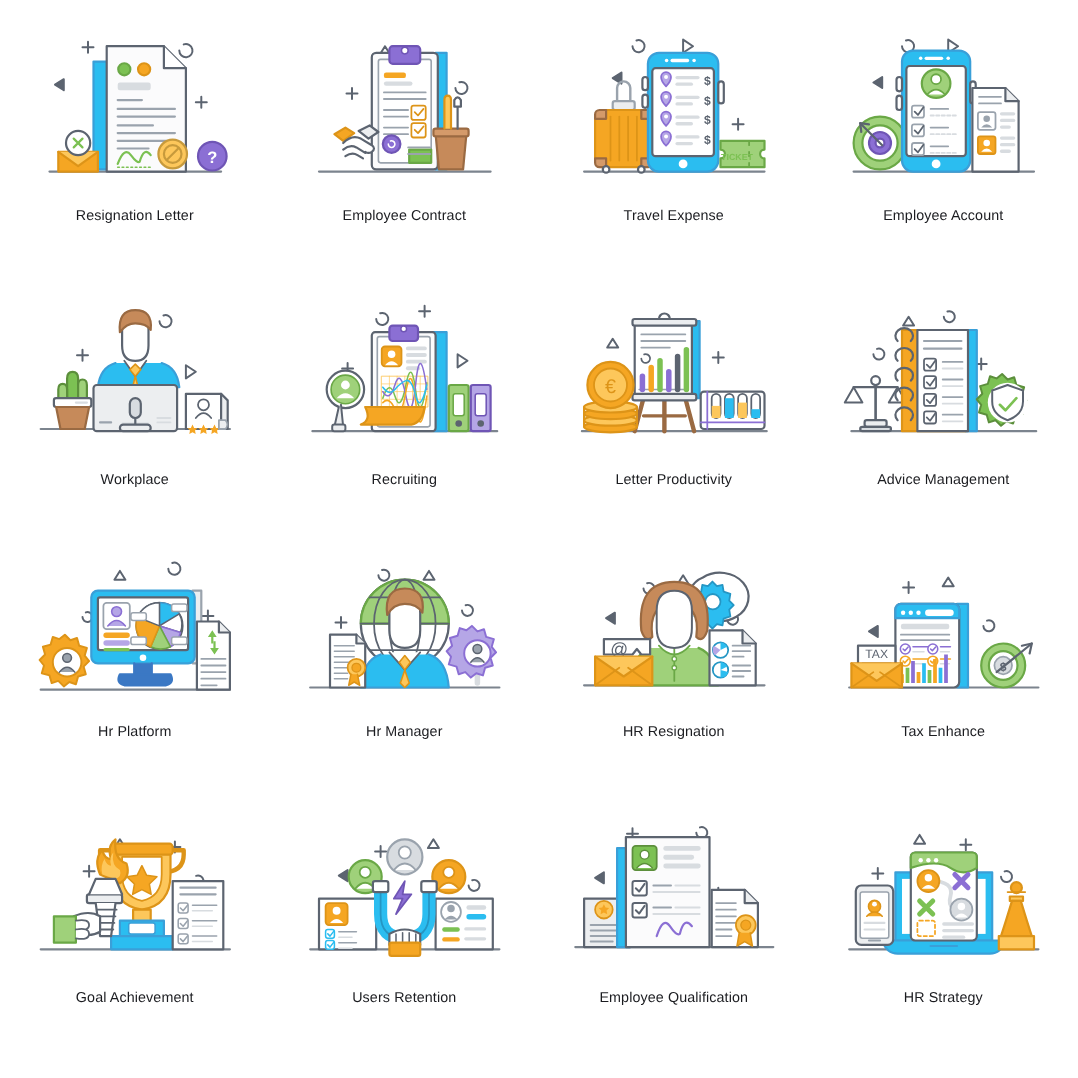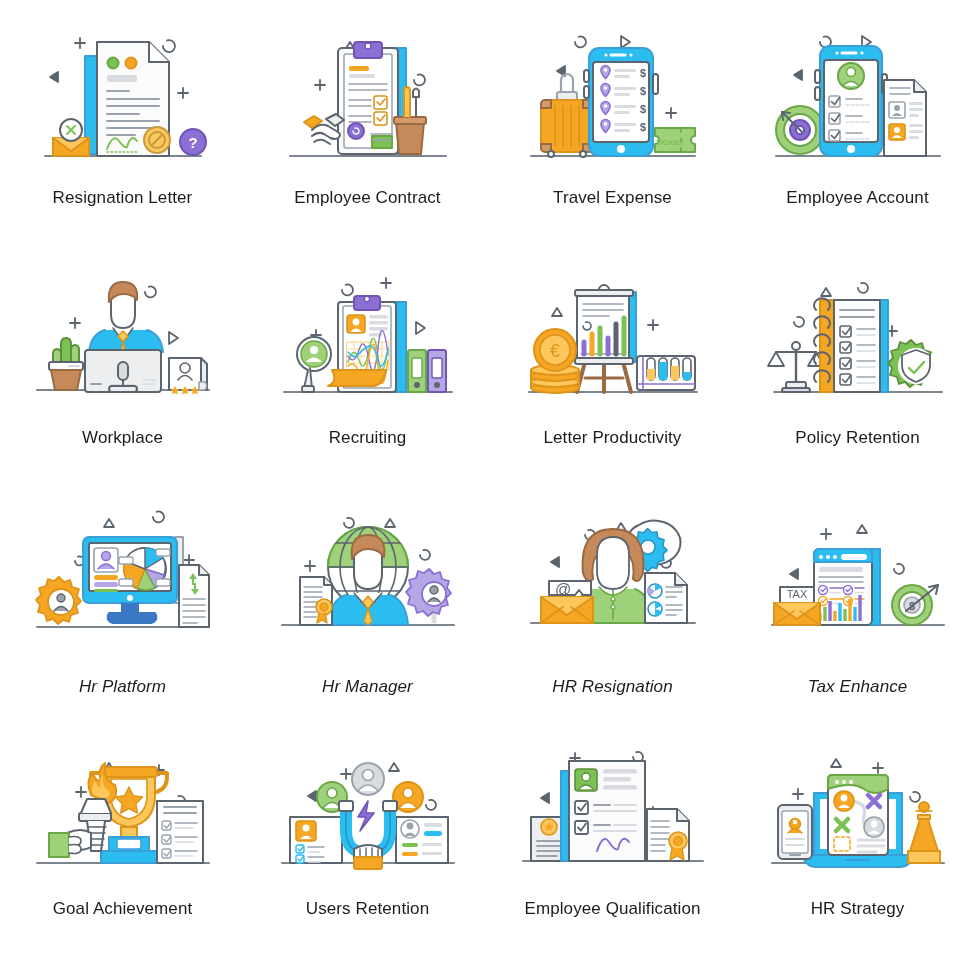--- a/index.html
+++ b/index.html
@@ -26,31 +26,31 @@
   }
   .art {
     width: 200px;
     height: 160px;
     margin-top: 18px;
     position: relative;
   }
   .art svg { display: block; width: 200px; height: 160px; }
   .label {
     margin-top: 6px;
-    font-size: 17px;
+    font-size: 13px;
     color: #1b1c20;
     letter-spacing: .1px;
     text-align: center;
     white-space: nowrap;
     font-family: "Liberation Sans", sans-serif;
   }
   
   .r1 .label { margin-top: 10px; }
   .r2 .label { margin-top: 10px; }
-  .r3 .label { margin-top: 24px; font-style: italic; }
+  .r3 .label { margin-top: 4px; }
   .r4 .label { margin-top: 6px; }
 </style>
 </head>
 <body>
 
 <div id="grid">
 
   <div class="cell r1">
     <div class="art">
       <svg viewBox="0 0 200 160" xmlns="http://www.w3.org/2000/svg">
@@ -539,21 +539,21 @@
           </g>
           <g>
             <path d="M158 78 l6 2 5 -4 5 5 6 -2 2 7 7 2 -2 7 4 5 -5 5 2 7 -7 2 -2 7 -6 -2 -5 4 -5 -5 -6 2 -2 -7 -7 -2 2 -7 -4 -5 5 -5 -2 -7 7 -2 z" fill="#7cc153" stroke="#5c8f3c" stroke-width="1.8" transform="translate(-16,6) scale(1.0)"></path>
             <circle cx="158" cy="108" r="18" fill="#ffffff" stroke="none"></circle>
             <path d="M158 92 l14 5 v10 q0 12 -14 17 -14 -5 -14 -17 v-10 z" fill="#ffffff" stroke="#5c6470" stroke-width="1.8"></path>
             <path d="M151 110 l5 5 10 -11" stroke="#7cc153" stroke-width="2.4"></path>
           </g>
         </g>
       </svg>
     </div>
-    <div class="label">Policy Retention</div>
+    <div class="label">Advice Management</div>
   </div>
 
   <div class="cell r3">
     <div class="art">
       <svg viewBox="0 0 200 160" xmlns="http://www.w3.org/2000/svg">
         <g fill="none" stroke="#5c6470" stroke-width="2" stroke-linecap="round" stroke-linejoin="round">
           <path d="M14 134 h172" stroke="#7c848e"></path>
           <g stroke-width="1.8">
             <path d="M166 62 v10 M161 67 h10"></path>
             <path d="M86 26 l-5 8 h10 z"></path>

